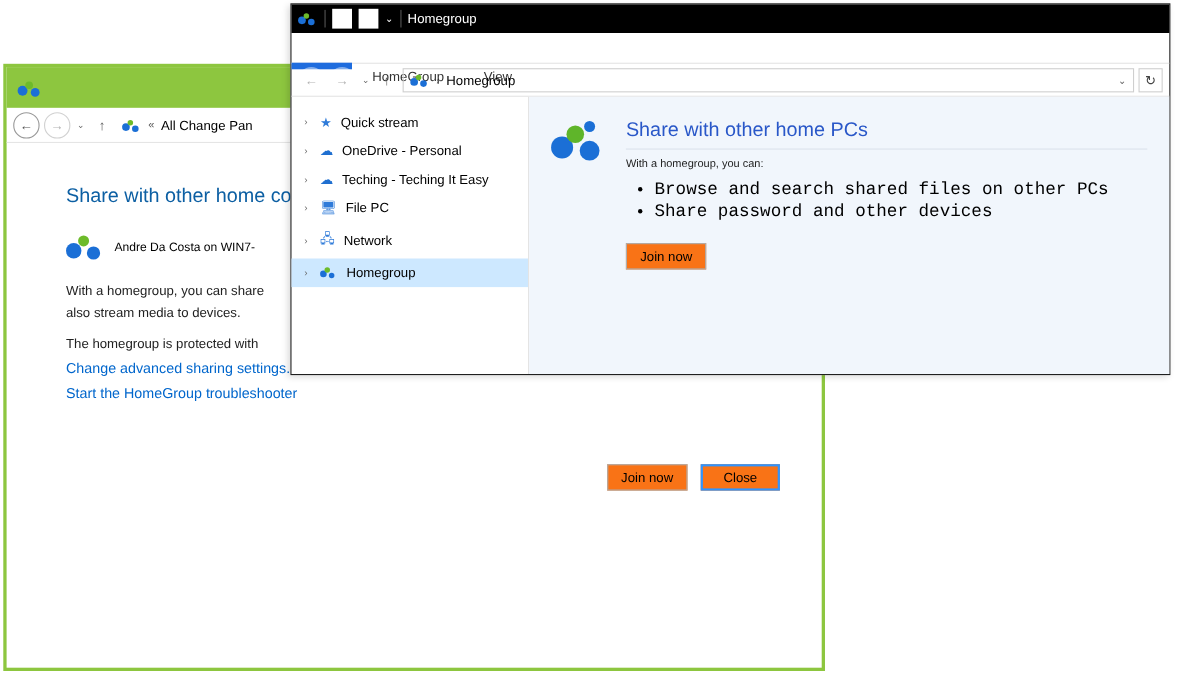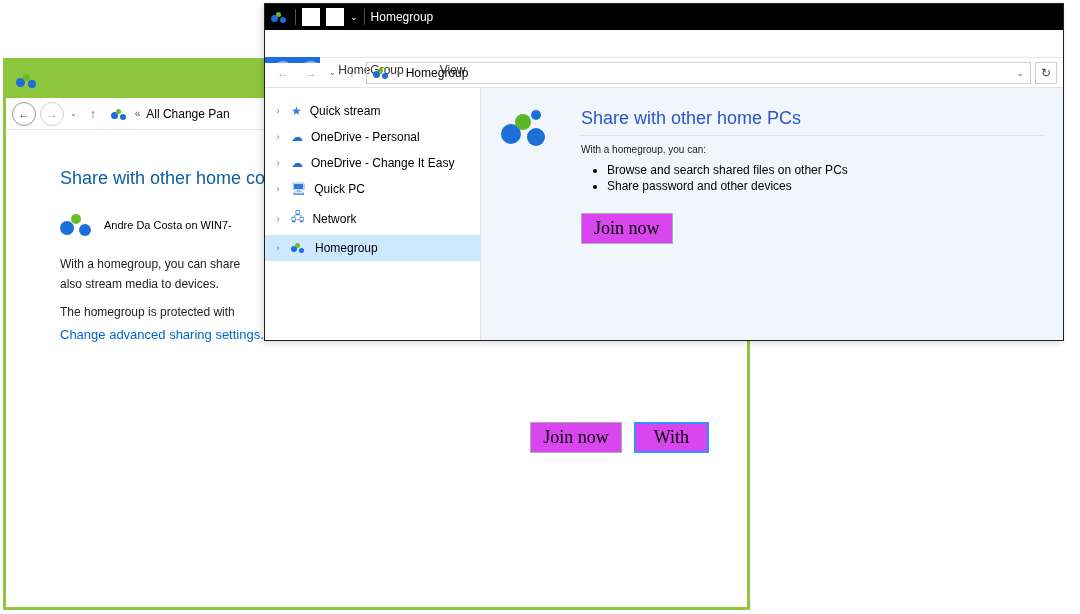--- a/index.html
+++ b/index.html
@@ -15,46 +15,46 @@
   .nav-recent { font-size: 8px; color: #666; padding: 0 2px; }
   .nav-up { width: 20px; height: 20px; display: flex; align-items: center; justify-content: center; color: #555; }
   .back-crumb { display: flex; align-items: center; gap: 6px; margin-left: 4px; }
   .crumb-caret { font-size: 9px; color: #555; }
   .back-body { padding: 38px 0 0 54px; position: relative; }
   .share-heading { color: #0c5fa3; font-size: 18px; font-weight: 400; margin-bottom: 22px; }
   .creator-row { display: flex; align-items: center; gap: 10px; margin-bottom: 18px; }
   .bw-text { font-size: 12px; color: #222; margin: 6px 0; max-width: 620px; }
   .link { color: #0066cc; font-size: 13px; margin: 8px 0; cursor: pointer; }
   .back-btn-row { position: absolute; right: 38px; top: 292px; display: flex; gap: 12px; }
-  .win-btn { min-width: 72px; padding: 4px 12px; font-size: 18px; background: #d946ef; border: 1px solid #adadad; font-family: Liberation Serif, serif; }
+  .win-btn { min-width: 72px; padding: 4px 12px; font-size: 12px; background: #f97316; border: 1px solid #adadad; }
   .win-btn.default { border: 2px solid #2f94ff; padding: 3px 18px; }
 
   
   .front-window { position: absolute; left: 264px; top: 3px; width: 800px; height: 338px; background: #fff; border: 1px solid #1f1f1f; box-shadow: -2px 2px 6px rgba(0,0,0,.15); }
   .fw-titlebar { height: 26px; background: #000; color: #fff; display: flex; align-items: center; padding: 0 6px; gap: 6px; font-size: 12px; }
   .fw-title-icon { width: 18px; height: 18px; background: #fff; display:inline-block; }
   .fw-title-sep { width: 1px; height: 16px; background: #555; }
   .fw-ribbon-tabs { height: 28px; display: flex; align-items: stretch; border-bottom: 1px solid #e4e4e4; font-size: 12px; }
   .rtab { padding: 6px 18px 0; color: #333; margin-top: 27px; }
   .rtab.active { background: #1e6cde; color: #fff; }
   .fw-addrbar { height: 30px; display: flex; align-items: center; padding: 0 6px; gap: 4px; border-bottom: 1px solid #e4e4e4; }
   .fw-addr-box { flex: 1; border: 1px solid #cfcfcf; height: 22px; display: flex; align-items: center; gap: 6px; padding: 0 6px; }
   .addr-caret { font-size: 9px; color: #666; margin-left: auto; }
   .refresh-btn { width: 22px; height: 22px; border: 1px solid #cfcfcf; display: flex; align-items: center; justify-content: center; color: #444; }
   .fw-body { display: flex; height: calc(100% - 26px - 28px - 30px); }
   .fw-sidebar { width: 216px; border-right: 1px solid #e4e4e4; padding-top: 10px; }
   .side-item { display: flex; align-items: center; gap: 8px; padding: 6px 10px 6px 8px; font-size: 12px; }
   .side-item.selected { background: #cde8ff; }
   .side-expander { width: 10px; font-size: 9px; color: #666; text-align: center; }
   .fw-main { flex: 1; background: #f1f6fc; padding: 20px 20px 16px 20px; position: relative; }
-  .fw-main-inner { display: flex; gap: 34px; }
+  .fw-main-inner { display: flex; gap: 22px; }
   .hg-big-icon { width: 46px; height: 46px; flex: 0 0 46px; }
   .fw-main h2 { color: #2957c8; font-size: 18px; font-weight: 400; margin: 0 0 8px; border-bottom: 1px solid #dbe2ec; padding-bottom: 6px; }
   .fw-text { font-size: 10px; color: #222; margin: 8px 0; }
-  .fw-ul { margin: 4px 0 8px 26px; padding: 0; font-size: 12px; }
+  .fw-ul { margin: 4px 0 8px 26px; padding: 0; font-size: 16px; font-family: Liberation Mono, monospace; }
   .fw-ul li { margin: 2px 0; }
   .fw-join { margin-top: 20px; }
 
   
   .hg-icon { position: relative; display:inline-block; }
   .ball { position:absolute; border-radius:50%; }
 </style>
 </head>
 <body>
 
@@ -93,24 +93,25 @@
         <span class="ball" style="width:12px;height:12px;background:#1b6fd6;left:19px;top:13px;"></span>
       </span>
       <span style="font-size:11px;">Andre Da Costa on WIN7-</span>
     </div>
 
     <div class="bw-text">With a homegroup, you can share</div>
     <div class="bw-text">also stream media to devices.</div>
     <div class="bw-text" style="margin-top:14px;">The homegroup is protected with</div>
 
     <div class="link">Change advanced sharing settings...</div>
+    <div class="link">Start the HomeGroup troubleshooter</div>
 
     <div class="back-btn-row">
       <button class="win-btn">Join now</button>
-      <button class="win-btn default">With</button>
+      <button class="win-btn default">Close</button>
     </div>
   </div>
 </div>
 
 <div class="front-window">
   <div class="fw-titlebar">
     <span class="hg-icon" style="width:18px;height:14px;position:relative;">
       <span class="ball" style="width:7px;height:7px;background:#1b6fd6;left:0;top:5px;"></span>
       <span class="ball" style="width:5px;height:5px;background:#6dbb2a;left:5px;top:2px;"></span>
       <span class="ball" style="width:6px;height:6px;background:#1b6fd6;left:9px;top:7px;"></span>
@@ -155,26 +156,26 @@
         <span>Quick stream</span>
       </div>
       <div class="side-item">
         <span class="side-expander">›</span>
         <span style="color:#1f6fd0;">☁</span>
         <span>OneDrive - Personal</span>
       </div>
       <div class="side-item">
         <span class="side-expander">›</span>
         <span style="color:#1f6fd0;">☁</span>
-        <span>OneDrive - Change It Easy</span>
+        <span>Teching - Teching It Easy</span>
       </div>
       <div class="side-item">
         <span class="side-expander">›</span>
         <span style="color:#2f7bd9;">🖥</span>
-        <span>Quick PC</span>
+        <span>File PC</span>
       </div>
       <div class="side-item">
         <span class="side-expander">›</span>
         <span style="color:#2f7bd9;">🖧</span>
         <span>Network</span>
       </div>
       <div class="side-item selected">
         <span class="side-expander">›</span>
         <span class="hg-icon" style="width:16px;height:12px;position:relative;">
           <span class="ball" style="width:6px;height:6px;background:#1b6fd6;left:0;top:4px;"></span>

